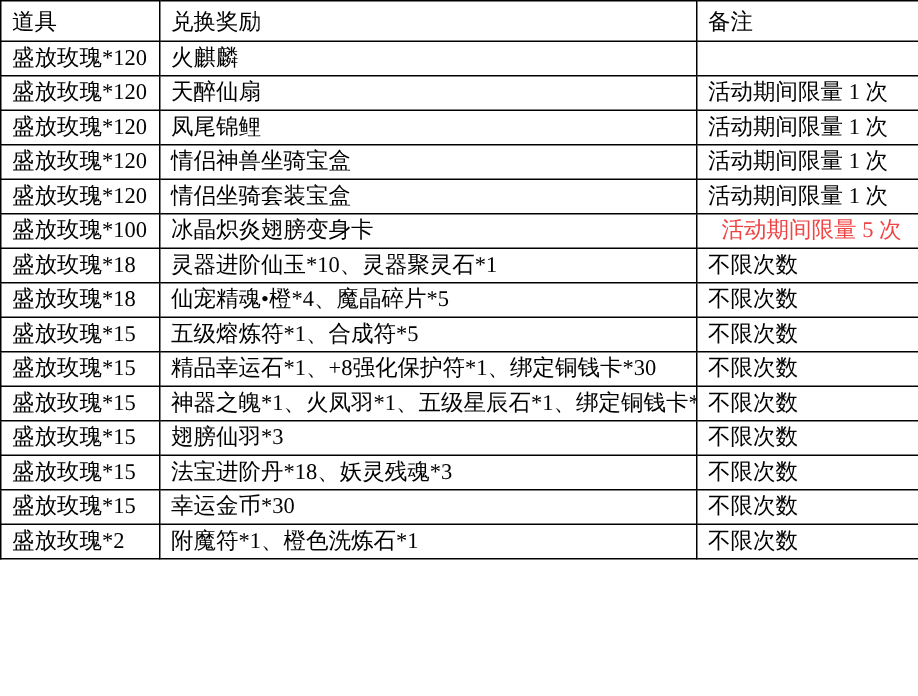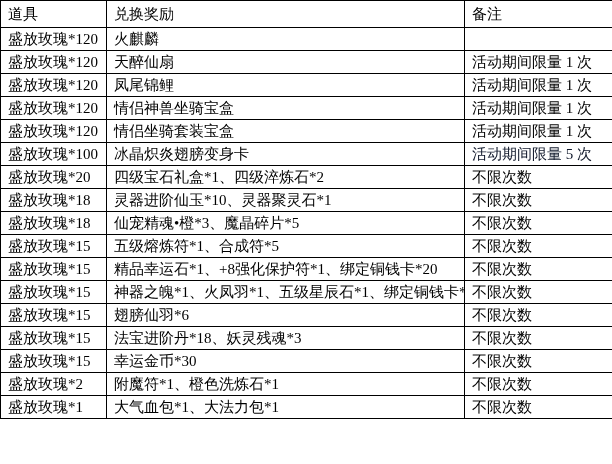--- a/index.html
+++ b/index.html
@@ -78,72 +78,62 @@
           <td>活动期间限量 1 次</td>
         </tr>
         <tr>
           <td>盛放玫瑰*120</td>
           <td>情侣坐骑套装宝盒</td>
           <td>活动期间限量 1 次</td>
         </tr>
         <tr>
           <td>盛放玫瑰*100</td>
           <td>冰晶炽炎翅膀变身卡</td>
-          <td style="color: #0f172a;">活动期间限量 5 次</td>
-        </tr>
-        <tr>
-          <td>盛放玫瑰*20</td>
-          <td>四级宝石礼盒*1、四级淬炼石*2</td>
-          <td>不限次数</td>
+          <td style="color: #ef4444; text-align: center;">活动期间限量 5 次</td>
         </tr>
         <tr>
           <td>盛放玫瑰*18</td>
           <td>灵器进阶仙玉*10、灵器聚灵石*1</td>
           <td>不限次数</td>
         </tr>
         <tr>
           <td>盛放玫瑰*18</td>
-          <td>仙宠精魂•橙*3、魔晶碎片*5</td>
+          <td>仙宠精魂•橙*4、魔晶碎片*5</td>
           <td>不限次数</td>
         </tr>
         <tr>
           <td>盛放玫瑰*15</td>
           <td>五级熔炼符*1、合成符*5</td>
           <td>不限次数</td>
         </tr>
         <tr>
           <td>盛放玫瑰*15</td>
-          <td>精品幸运石*1、+8强化保护符*1、绑定铜钱卡*20</td>
+          <td>精品幸运石*1、+8强化保护符*1、绑定铜钱卡*30</td>
           <td>不限次数</td>
         </tr>
         <tr>
           <td>盛放玫瑰*15</td>
           <td>神器之魄*1、火凤羽*1、五级星辰石*1、绑定铜钱卡*20</td>
           <td>不限次数</td>
         </tr>
         <tr>
           <td>盛放玫瑰*15</td>
-          <td>翅膀仙羽*6</td>
+          <td>翅膀仙羽*3</td>
           <td>不限次数</td>
         </tr>
         <tr>
           <td>盛放玫瑰*15</td>
           <td>法宝进阶丹*18、妖灵残魂*3</td>
           <td>不限次数</td>
         </tr>
         <tr>
           <td>盛放玫瑰*15</td>
           <td>幸运金币*30</td>
           <td>不限次数</td>
         </tr>
         <tr>
           <td>盛放玫瑰*2</td>
           <td>附魔符*1、橙色洗炼石*1</td>
           <td>不限次数</td>
         </tr>
-        <tr>
-          <td>盛放玫瑰*1</td>
-          <td>大气血包*1、大法力包*1</td>
-          <td>不限次数</td>
-        </tr>
       </tbody>
   </table>
 </div>
 
 </body></html>

